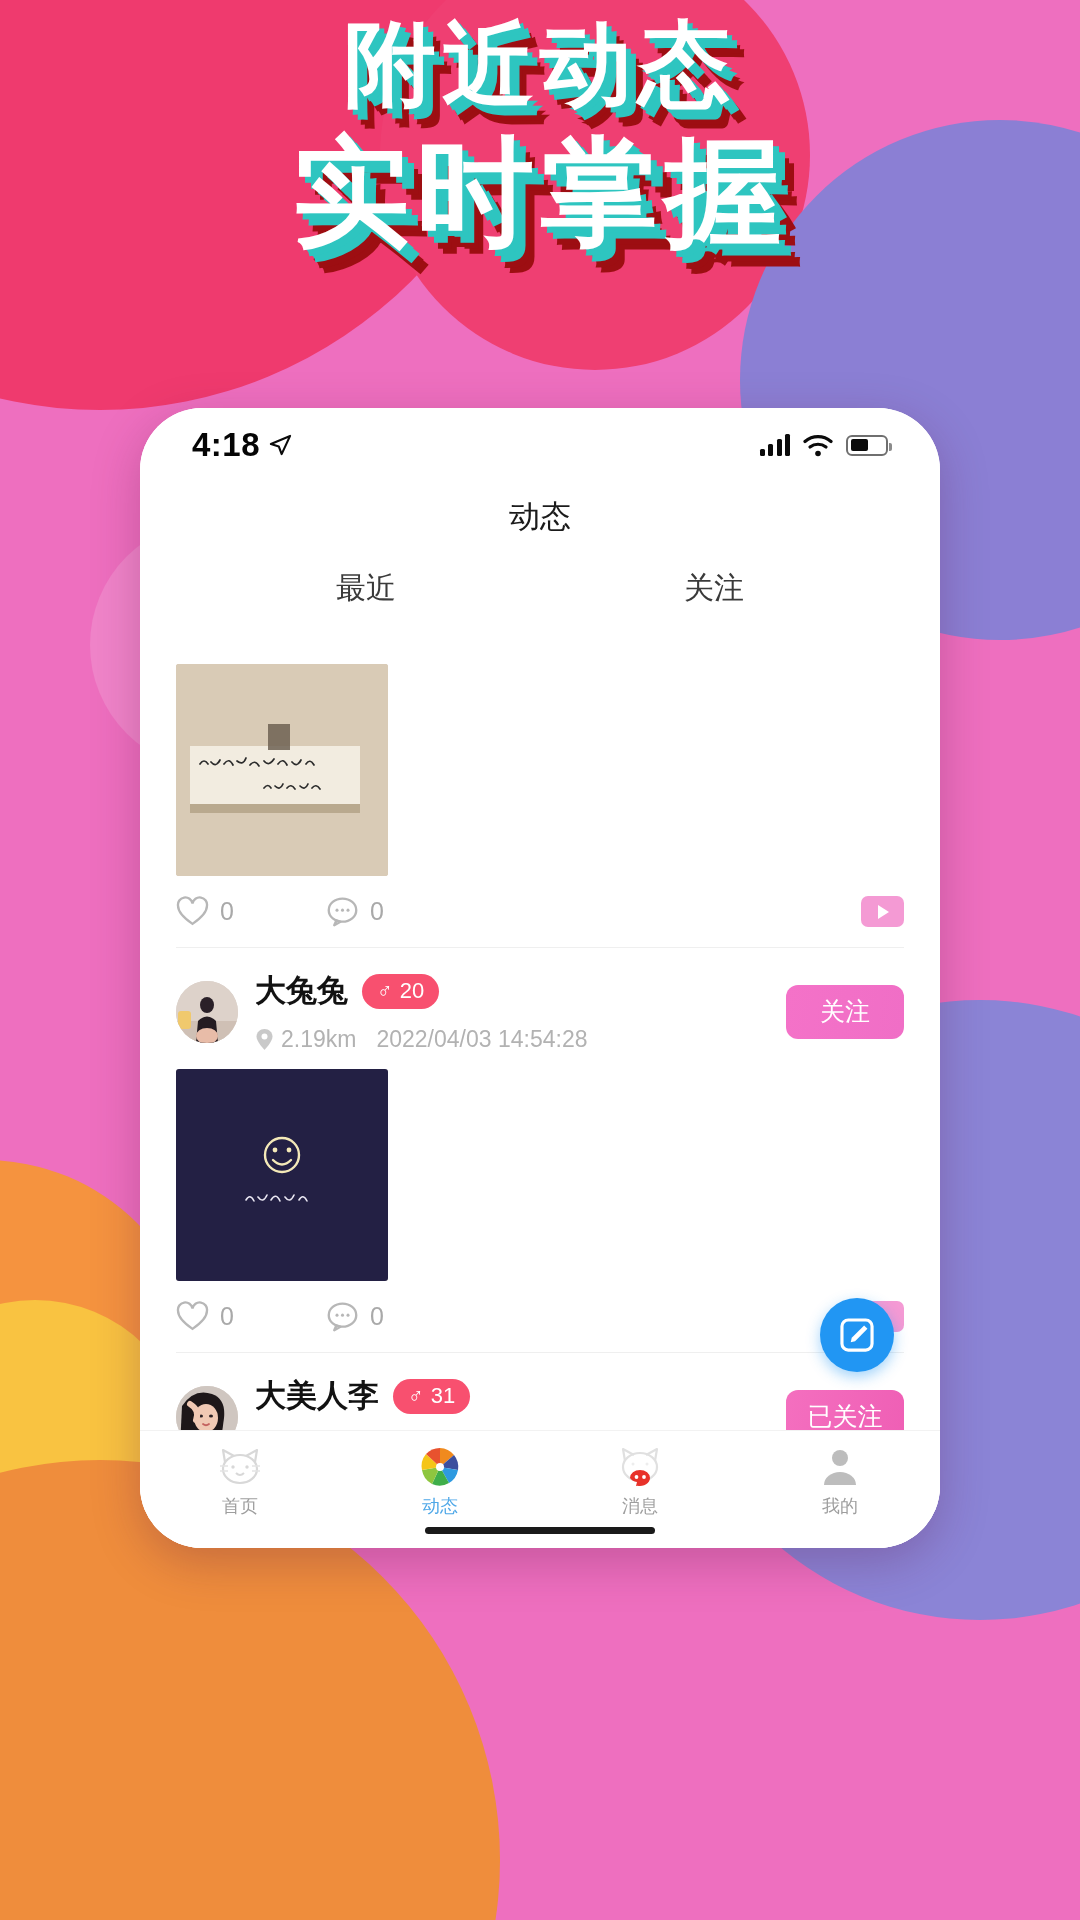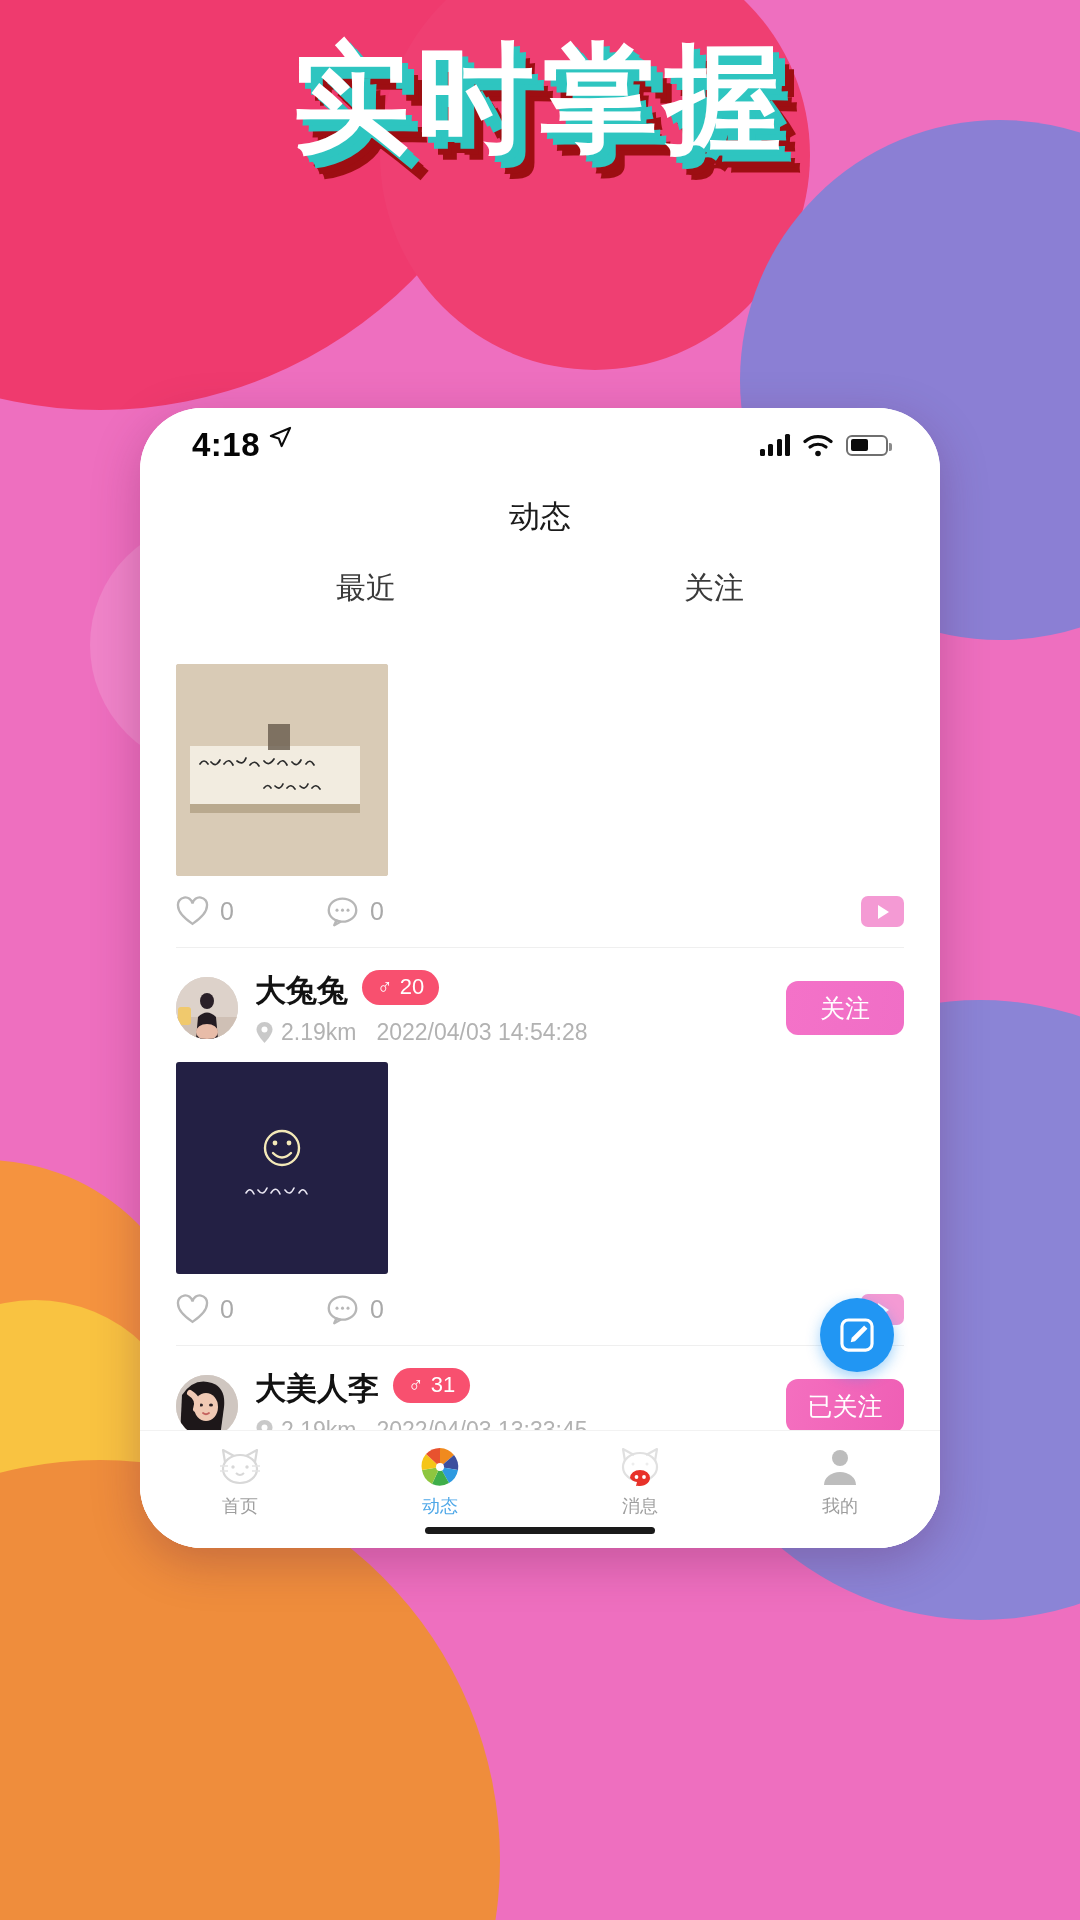--- a/index.html
+++ b/index.html
@@ -84,21 +84,21 @@
     overflow:hidden;
     z-index:10;
   }
   #screen { position:absolute; inset:0; background:#fff; overflow:hidden; }
 
   
   #statusbar {
     height:74px; padding:0 52px;
     display:flex; align-items:center; justify-content:space-between;
   }
-  .sb-left { display:flex; align-items:flex-start; gap:9px; }
+  .sb-left { display:flex; align-items:center; gap:9px; }
   .sb-time { font-size:33px; font-weight:bold; color:#050505; letter-spacing:.5px; }
   .loc-arrow { width:23px; height:23px; }
   .sb-right { display:flex; align-items:center; gap:13px; }
   .bars { display:flex; align-items:flex-end; gap:3.5px; height:22px; }
   .bars i { display:block; width:5px; background:#0b0b0b; border-radius:1.5px; }
   .bars i:nth-child(1){ height:7px; }
   .bars i:nth-child(2){ height:12px; }
   .bars i:nth-child(3){ height:17px; }
   .bars i:nth-child(4){ height:22px; }
   .batt {
@@ -136,29 +136,29 @@
   .divider { height:1px; background:#efefef; margin:0 36px; }
 
   .post-user { display:flex; align-items:center; padding:22px 0 6px; }
   .avatar {
     width:62px; height:62px; border-radius:50%;
     overflow:hidden; flex:none; margin-right:17px;
     background:#d8cfc9;
   }
   .avatar svg { display:block; width:100%; height:100%; }
   .user-meta { flex:1; min-width:0; }
-  .user-line1 { display:flex; align-items:flex-start; gap:14px; }
+  .user-line1 { display:flex; align-items:center; gap:14px; }
   .uname { font-size:31px; font-weight:bold; color:#121212; }
   .gbadge {
     display:inline-flex; align-items:center; gap:7px;
     background:#f8506f; color:#fff; border-radius:18px;
     padding:4px 15px 5px; font-size:22px; font-weight:500;
   }
   .gbadge .sym { font-size:21px; }
-  .user-line2 { display:flex; align-items:center; gap:7px; margin-top:7px; }
+  .user-line2 { display:flex; align-items:center; gap:7px; margin-top:14px; }
   .pin { width:19px; height:23px; flex:none; }
   .dist { font-size:23px; color:#b2b2b2; }
   .tstamp { font-size:23px; color:#b2b2b2; margin-left:13px; }
   .follow-btn {
     flex:none; width:118px; height:54px; border-radius:12px;
     display:flex; align-items:center; justify-content:center;
     font-size:25px; color:#fff;
     background:linear-gradient(100deg,#f472c8,#f06ec6);
   }
   .follow-btn.followed { background:linear-gradient(100deg,#f46fbf,#ef5fb5); }
@@ -222,20 +222,21 @@
   <div class="blob b-darkpink"></div>
   <div class="blob b-purple1"></div>
   <div class="blob b-pinklight"></div>
   <div class="blob b-purple2"></div>
   <div class="blob b-orange1"></div>
   <div class="blob b-yellow"></div>
   <div class="blob b-orange2"></div>
 </div>
 
 <div id="headline">
+  <div class="hl-line hl1">附近动态</div>
   <div class="hl-line hl2">实时掌握</div>
 </div>
 
 <div id="phone">
 <div id="screen">
 
   <div id="statusbar">
     <div class="sb-left">
       <span class="sb-time">4:18</span>
       <svg class="loc-arrow" viewBox="0 0 24 24">

